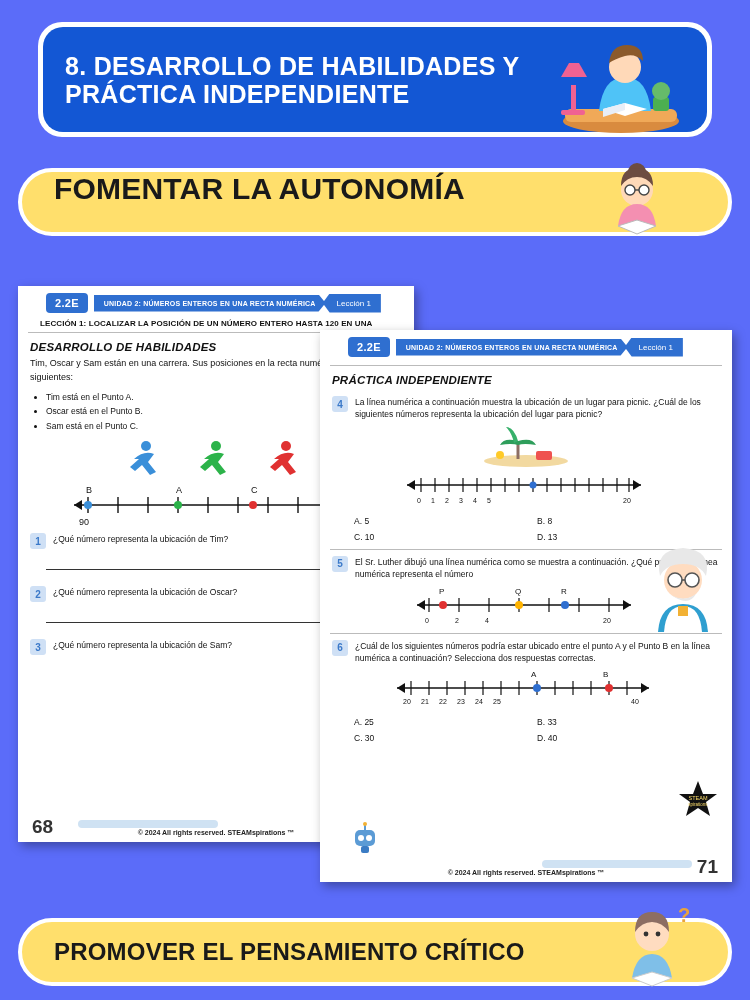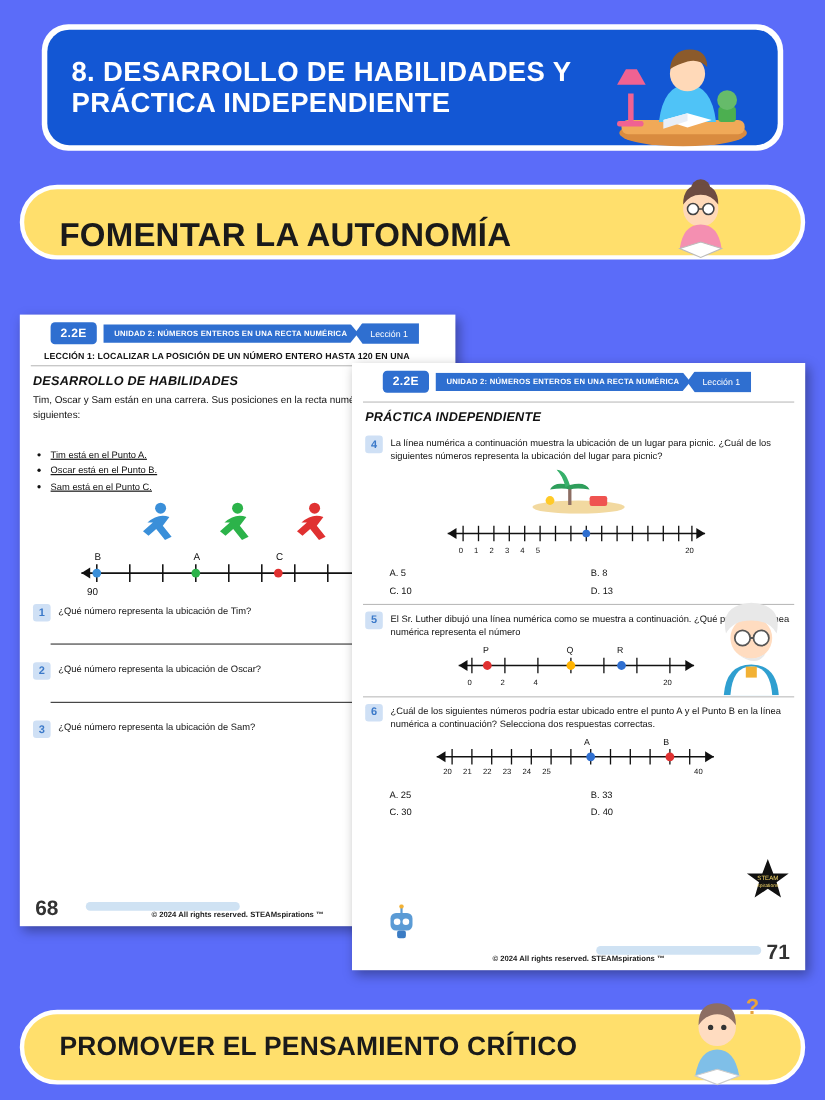--- a/index.html
+++ b/index.html
@@ -36,21 +36,21 @@
   }
   .top-art {
     position:absolute; right:18px; top:4px; width:140px; height:105px;
   }
 
   
   .pill-banner {
     position:absolute; left:18px; top:168px; width:714px; height:68px;
     background:#ffdf6c; border-radius:34px;
     border:4px solid #ffffff;
-    display:flex; align-items:flex-end;
+    display:flex; align-items:flex-start;
   }
   .pill-text {
     font-size:30px; font-weight:bold; color:#1a1a1a;
     padding-left:32px; letter-spacing:0.2px;
     text-transform:uppercase;
   }
   .pill-art { position:absolute; right:48px; top:-16px; width:86px; height:84px; }
 
   
   .pill-banner-bottom {
@@ -99,21 +99,21 @@
   }
   .hr-thin { border:0; border-top:1px solid #bbb; margin:4px 10px 0 10px; }
 
   .sec-title {
     font-size:11.5px; font-weight:bold; font-style:italic; color:#111;
     padding:8px 12px 4px 12px; letter-spacing:0.2px;
   }
   .body-text {
     font-size:9px; color:#111; padding:0 12px; line-height:1.5;
   }
-  .bullets { margin:22px 0 0 0; padding:0 12px 0 28px;text-decoration:underline; }
+  .bullets { margin:6px 0 0 0; padding:0 12px 0 28px; }
   .bullets li { font-size:8.5px; color:#111; line-height:1.7; }
 
   
   .q-row { display:flex; padding:6px 12px 0 12px; gap:7px; align-items:flex-start; }
   .q-num {
     background:#cfe0f5; color:#3b79c9; font-weight:bold; font-size:10px;
     width:16px; height:16px; min-width:16px; border-radius:3px;
     display:flex; align-items:center; justify-content:center;
   }
   .q-text { font-size:8.5px; color:#111; line-height:1.45; }

